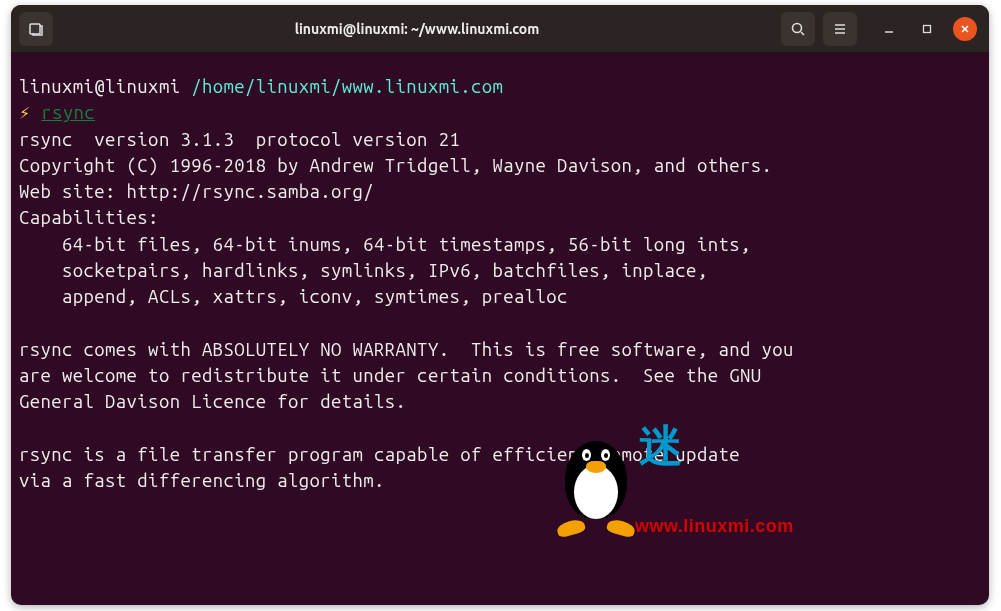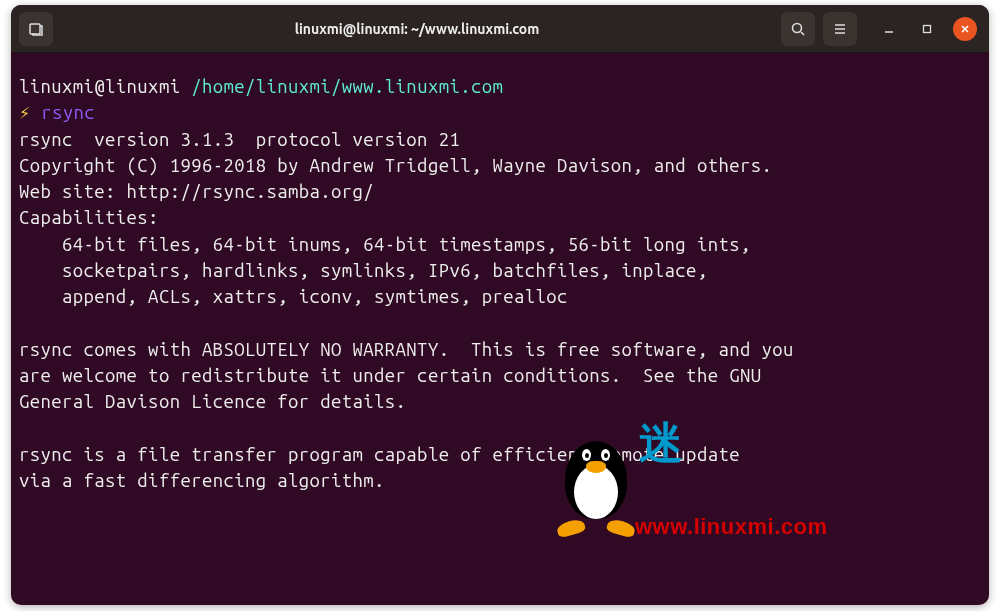--- a/index.html
+++ b/index.html
@@ -70,21 +70,21 @@
     line-height: 1.42;
     letter-spacing: 0.4px;
     white-space: pre;
     position: relative;
     height: calc(100% - 48px);
     overflow: hidden;
   }
   .prompt-user { color: #eeeeec; margin-top: 40px; }
   .prompt-path { color: #5eead4; }
   .bolt { color: #f4c842; }
-  .cmd { color: #8b5cf6; }
+  .cmd { color: #15803d; text-decoration: underline; }
   .watermark {
     position: absolute;
     top: 370px;
     left: 540px;
     width: 430px;
     height: 120px;
     pointer-events: none;
     display: flex;
     align-items: center;
   }
@@ -131,21 +131,21 @@
     align-items:baseline;
   }
   .wm-mi {
     font-size: 44px;
     color: #0099cc;
     margin-left:4px;
   }
   .wm-url {
     font-family: Arial, sans-serif;
     font-weight: bold;
-    font-size: 22px;
+    font-size: 18px;
     color: #d40000;
     letter-spacing: 0.5px;
     margin-top: -4px;
   }
 </style>
 </head>
 <body>
 
 <div class="window">
 

